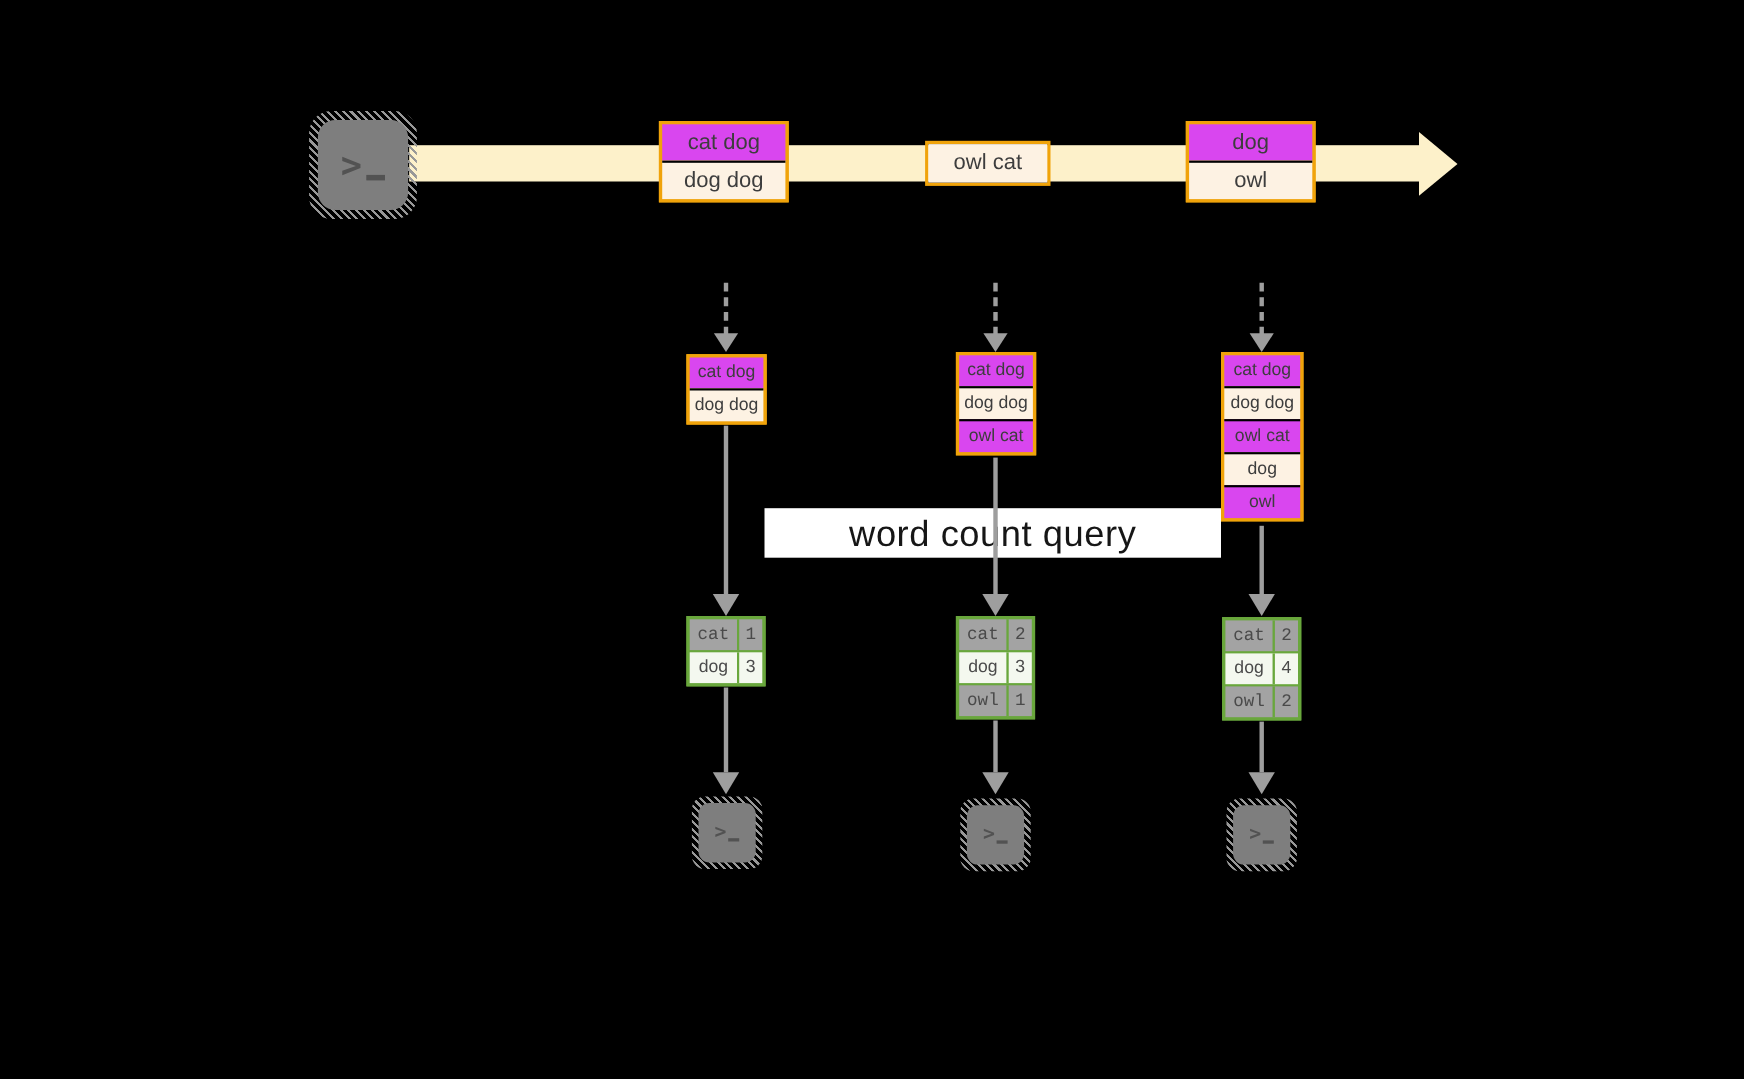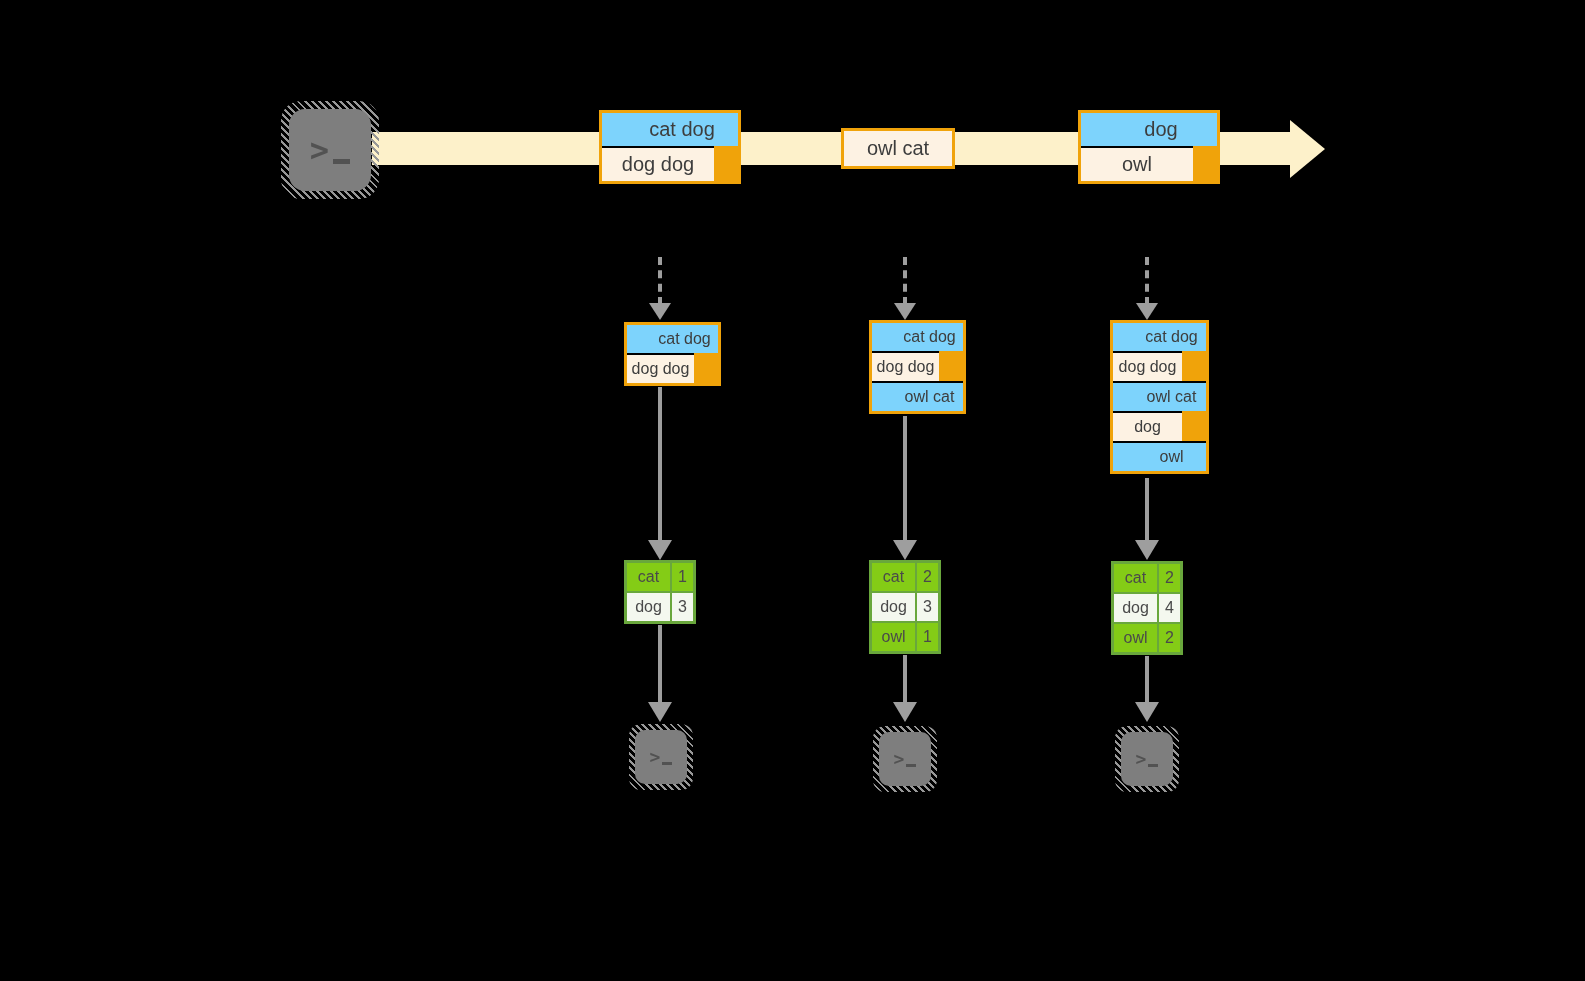--- a/index.html
+++ b/index.html
@@ -17,29 +17,29 @@
   .obox .row.sep{border-top:2px solid #000000;}
   .ev .row{width:112px; height:33px; font-size:20px;}
   .ev1{left:599px; top:110px;}
   .ev2{left:841px; top:128px;}
   .ev2 .row{width:108px; height:35px;}
   .ev3{left:1078px; top:110px;}
   .acc .row{height:28px; font-size:16px;}
   .acc1{left:624px; top:322px;} .acc1 .row{width:67px;}
   .acc2{left:869px; top:320px;} .acc2 .row{width:67px;}
   .acc3{left:1110px; top:320px;} .acc3 .row{width:69px;}
-  .fa{background:#7dd3fc;padding-left:24px;} .fb{background:#FDF2E3;}
+  .fa{background:#d946ef;} .fb{background:#FDF2E3;}
   
   .gtable{position:absolute; border:3px solid #69A73C; background:#69A73C; z-index:3;}
   .gtable .grow{display:flex;}
   .gtable .grow.sep{border-top:2.5px solid #69A73C;}
   .gcell{height:28px; display:flex; align-items:center; justify-content:center; font-size:16px; color:#4A4A4A;}
   .gword{width:43px;}
   .gcount{width:21px; border-left:2.5px solid #69A73C;}
-  .ga{background:#84cc16;} .gb{background:#F4F8EF;}
+  .ga{background:#a3a3a3;font-family:Liberation Mono, monospace;} .gb{background:#F4F8EF;}
   .g1{left:624px; top:560px;} .g2{left:869px; top:560px;} .g3{left:1111px; top:561px;}
   
   .vdash{position:absolute; width:0; border-left:4px dashed #9E9E9E; z-index:2;}
   .vline{position:absolute; width:4px; background:#9E9E9E; z-index:2;}
   .head-sm{position:absolute; width:0; height:0; border-left:11px solid transparent; border-right:11px solid transparent; border-top:17px solid #9E9E9E; z-index:2;}
   .head-lg{position:absolute; width:0; height:0; border-left:12px solid transparent; border-right:12px solid transparent; border-top:20px solid #9E9E9E; z-index:2;}
   
   .term{position:absolute; z-index:3;}
   .term .hatch{position:absolute; inset:0; border-radius:20px;
     background:repeating-linear-gradient(45deg,#989898 0 2px, rgba(0,0,0,0) 2px 5px);}
@@ -108,20 +108,21 @@
     <div class="row fa sep">owl cat</div>
   </div>
   <div class="obox acc acc3">
     <div class="row fa">cat dog</div>
     <div class="row fb sep">dog dog</div>
     <div class="row fa sep">owl cat</div>
     <div class="row fb sep">dog</div>
     <div class="row fa sep">owl</div>
   </div>
 
+  <div class="qlabel">word count query</div>
 
   <div class="vline" style="left:658px; top:387px; height:153px;"></div>
   <div class="head-lg" style="left:648px; top:540px;"></div>
   <div class="vline" style="left:903px; top:416px; height:124px;"></div>
   <div class="head-lg" style="left:893px; top:540px;"></div>
   <div class="vline" style="left:1145px; top:478px; height:62px;"></div>
   <div class="head-lg" style="left:1135px; top:540px;"></div>
 
   <div class="gtable g1">
     <div class="grow">

